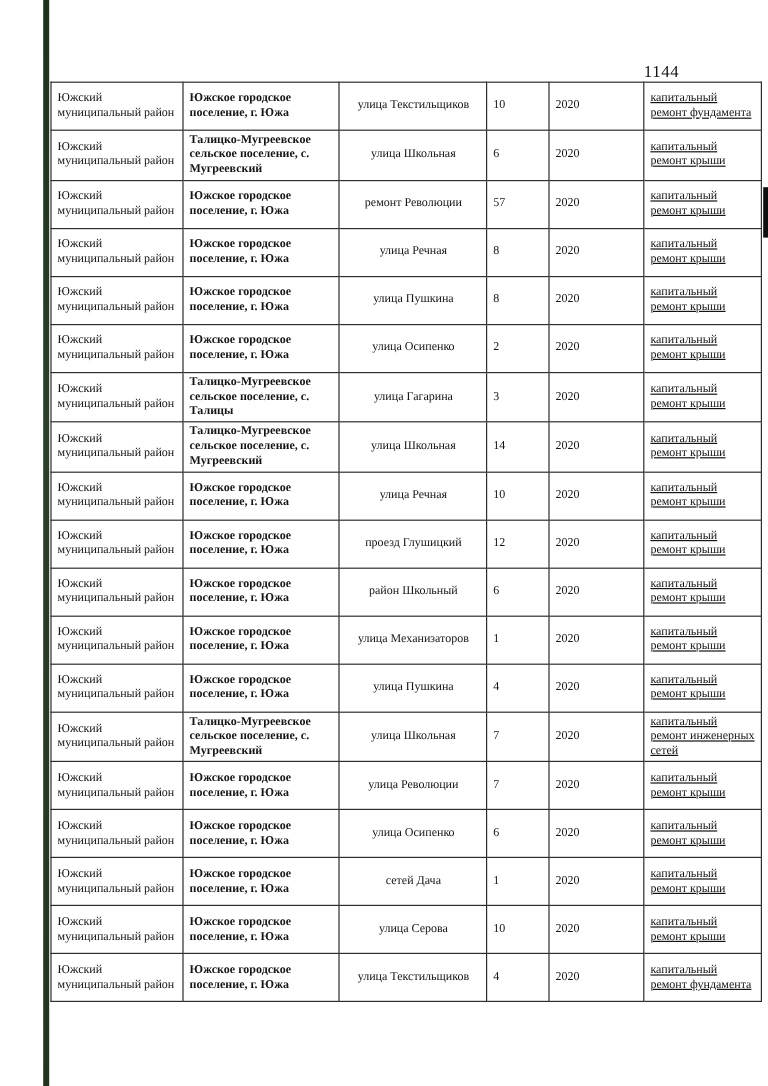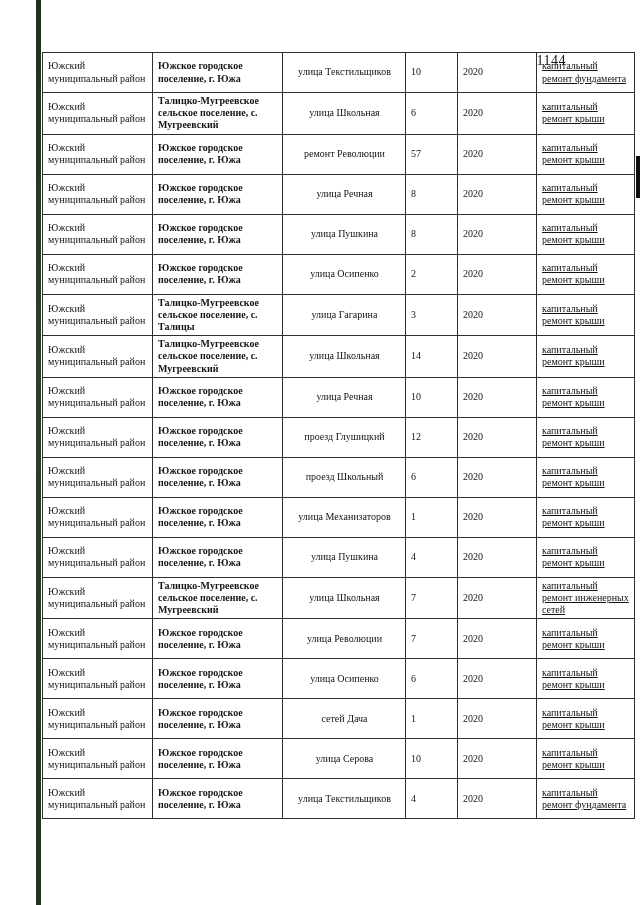--- a/index.html
+++ b/index.html
@@ -35,21 +35,21 @@
     position: absolute;
     top: 33px;
     right: 74px;
     font-size: 14px;
     letter-spacing: 0.5px;
     margin-top: 20px;
   }
   table.doc-table {
     position: absolute;
     left: 42px;
-    top: 52px;
+    top: 68px;
     width: 570px;
     border-collapse: collapse;
     table-layout: fixed;
   }
   table.doc-table td {
     border: 1px solid #2e2e2e;
     font-size: 10px;
     line-height: 1.22;
     padding: 2px 4px 2px 5px;
     vertical-align: middle;
@@ -168,21 +168,21 @@
         <td class="col-district">Южский муниципальный район</td>
         <td class="col-settlement">Южское городское поселение, г. Южа</td>
         <td class="col-street">проезд Глушицкий</td>
         <td class="col-house">12</td>
         <td class="col-year">2020</td>
         <td class="col-work">капитальный ремонт крыши</td>
       </tr>
       <tr class="doc-row">
         <td class="col-district">Южский муниципальный район</td>
         <td class="col-settlement">Южское городское поселение, г. Южа</td>
-        <td class="col-street">проезд Школьный</td>
+        <td class="col-street">район Школьный</td>
         <td class="col-house">6</td>
         <td class="col-year">2020</td>
         <td class="col-work">капитальный ремонт крыши</td>
       </tr>
       <tr class="doc-row">
         <td class="col-district">Южский муниципальный район</td>
         <td class="col-settlement">Южское городское поселение, г. Южа</td>
         <td class="col-street">улица Механизаторов</td>
         <td class="col-house">1</td>
         <td class="col-year">2020</td>

